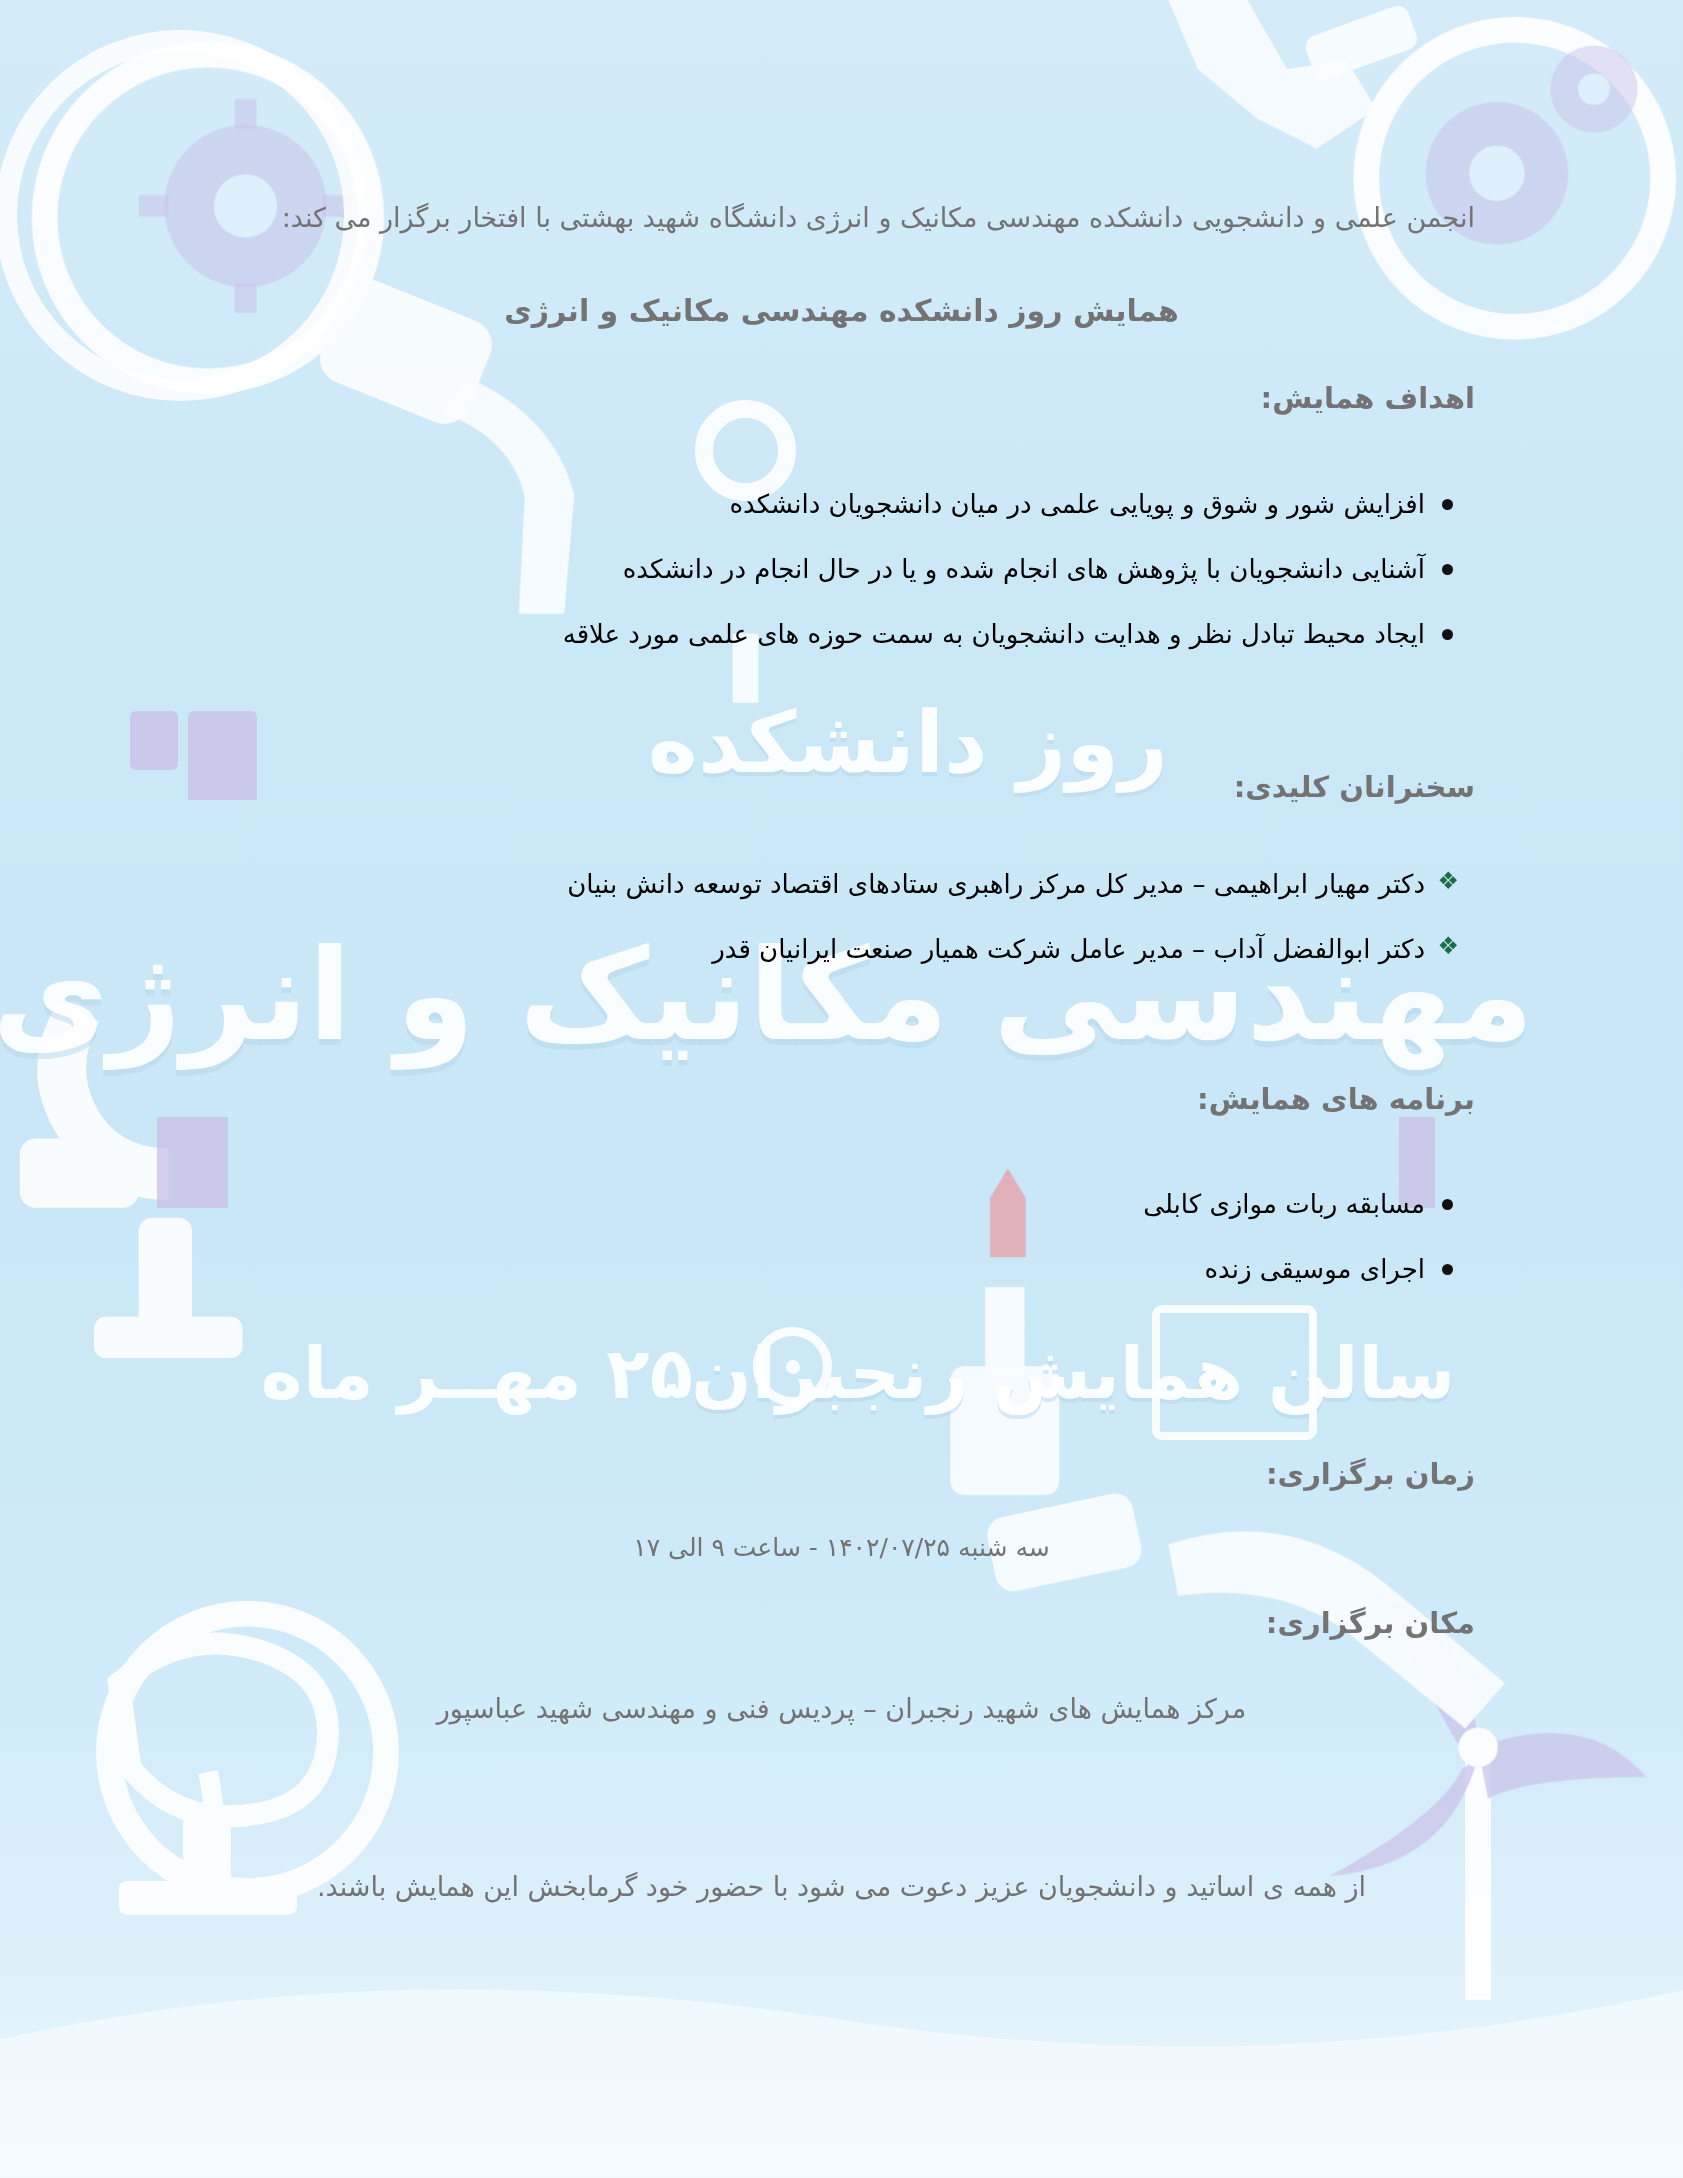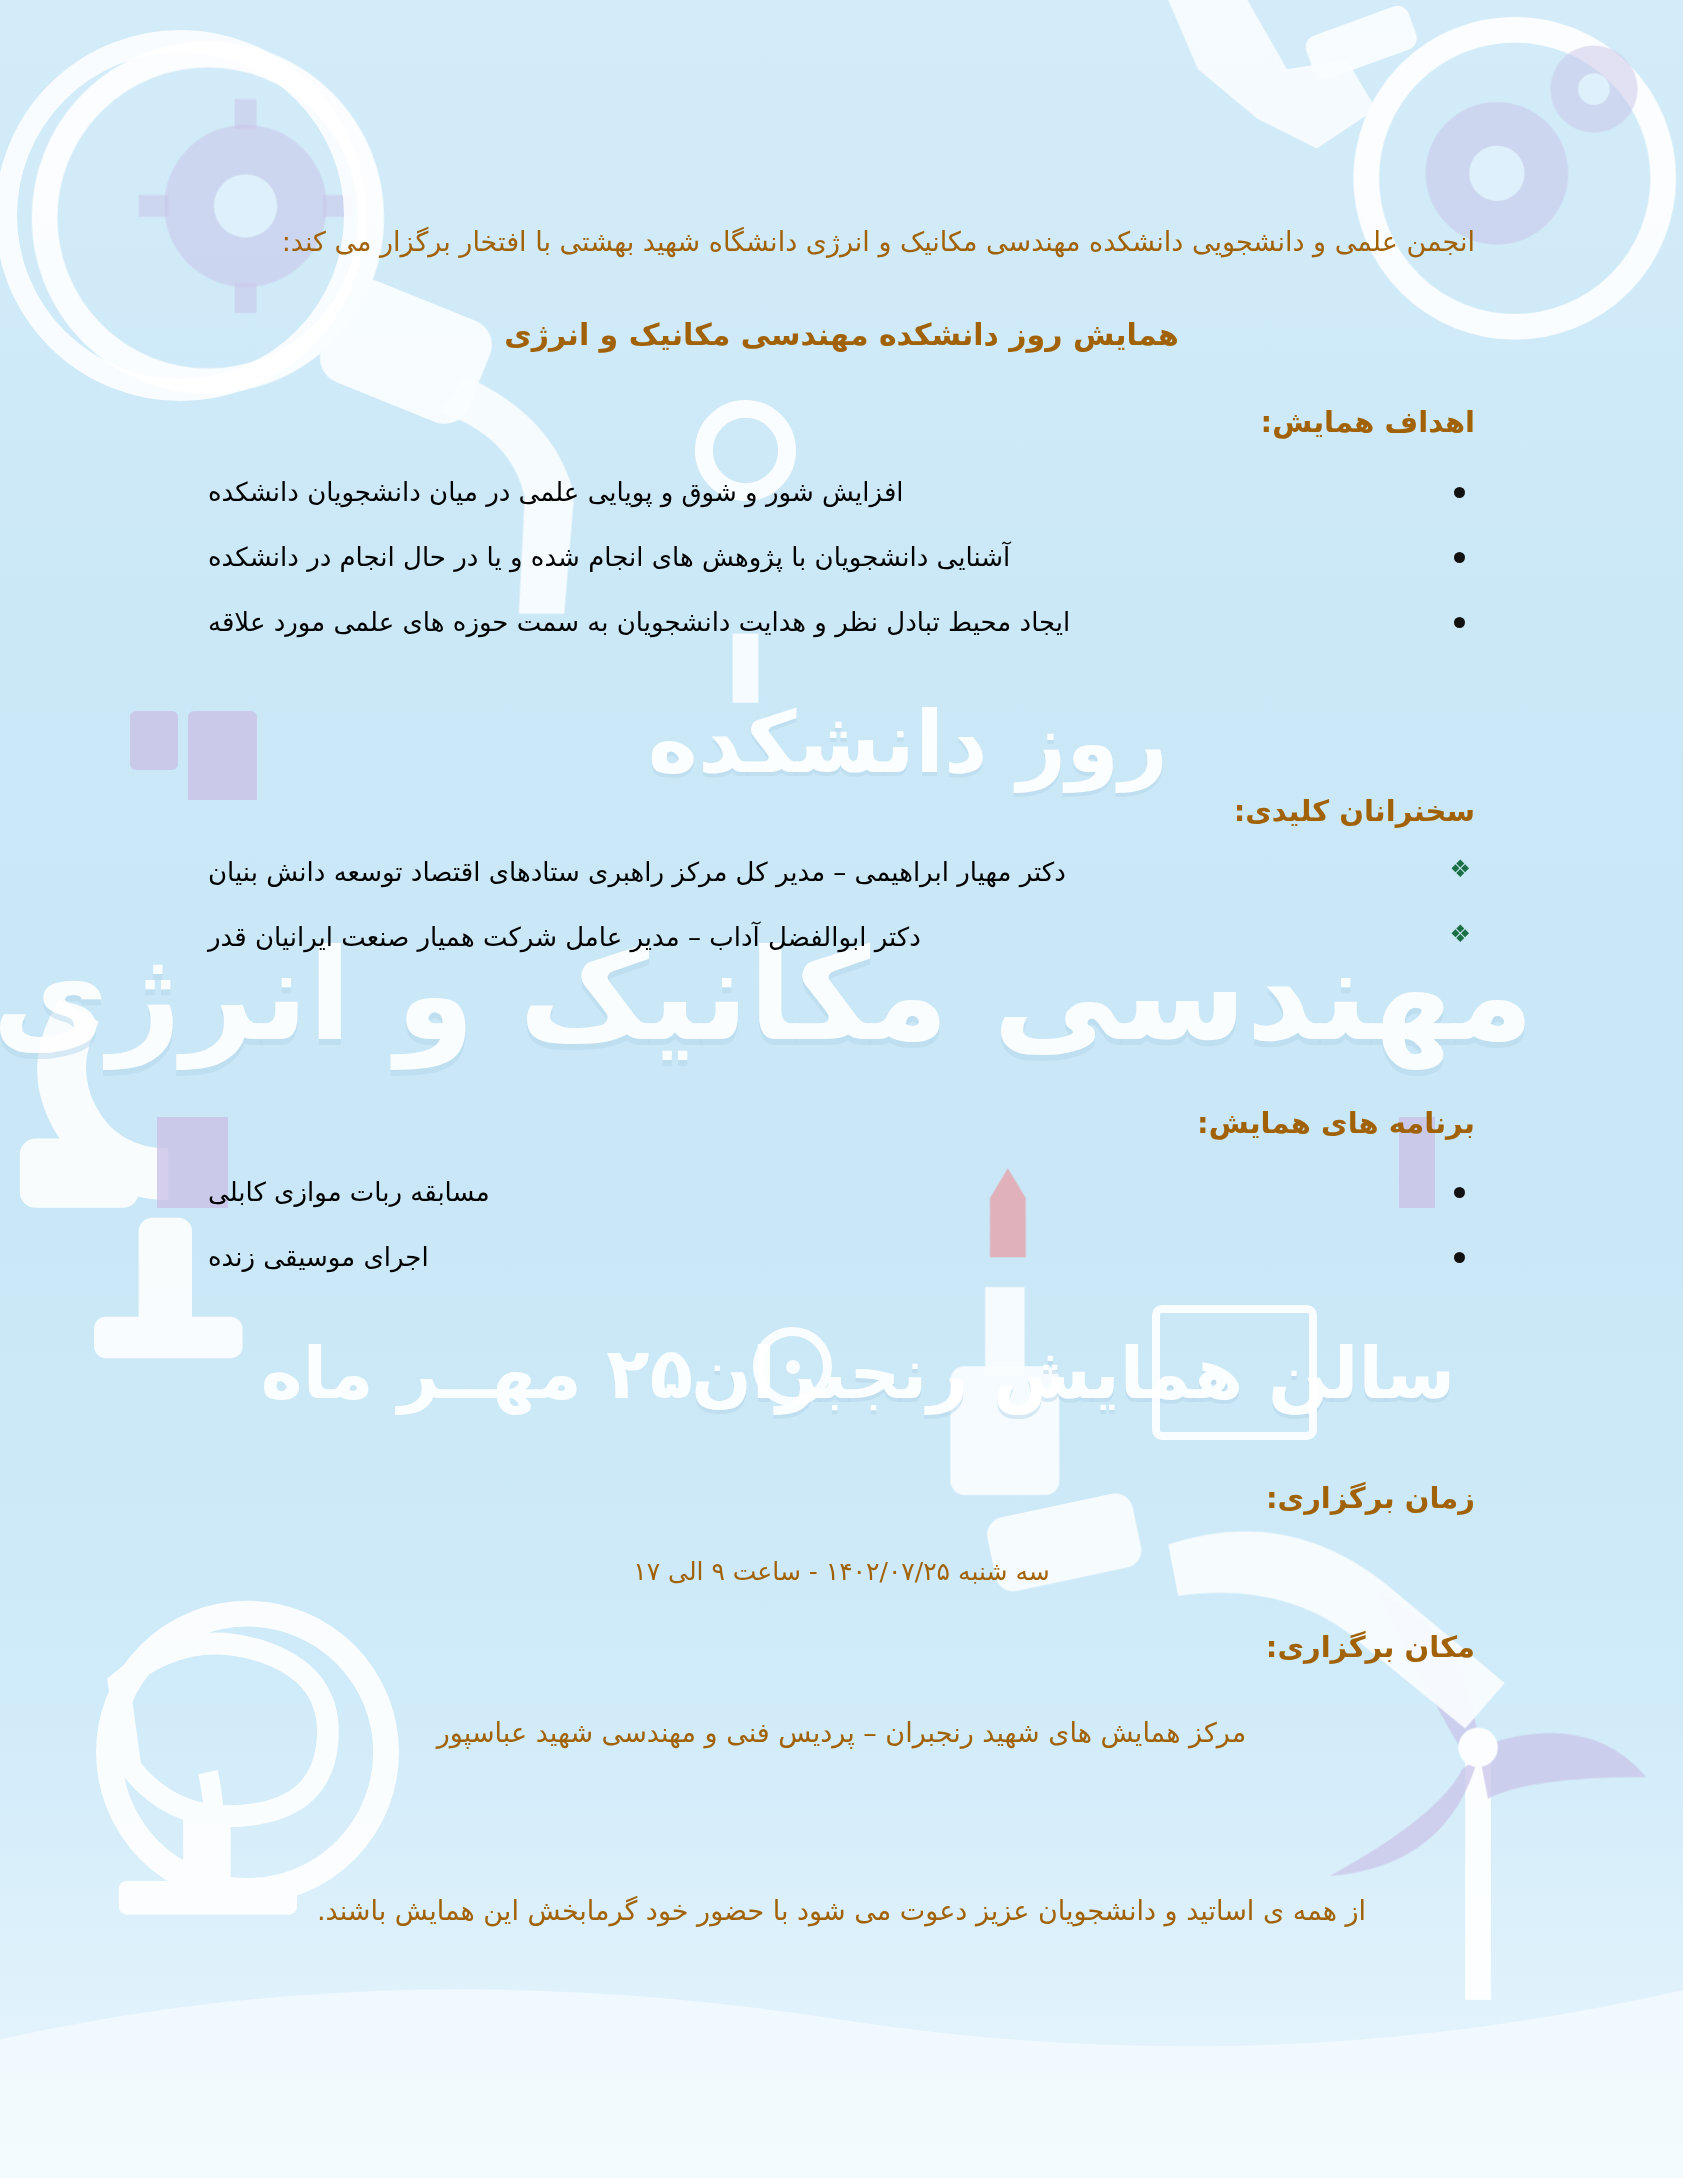--- a/index.html
+++ b/index.html
@@ -99,23 +99,22 @@
   }
 
   
   .content {
     position: absolute;
     inset: 0;
     padding: 0;
   }
   .line {
     position: absolute;
-    color: #a16207;
+    color: #737373;
     font-family: "DejaVu Sans", "Liberation Sans", sans-serif;
-    margin-top: 24px;
   }
   .intro {
     top: 196px;
     right: 208px;
     left: 208px;
     text-align: right;
     font-size: 27px;
     line-height: 1.6;
   }
   .event-title {
@@ -135,25 +134,25 @@
   }
   .h-goals   { top: 381px; }
   .h-speakers{ top: 770px; }
   .h-programs{ top: 1082px; }
   .h-time    { top: 1457px; }
   .h-place   { top: 1606px; }
 
   ul.bul {
     position: absolute;
     list-style: none;
-    margin: 0;
+    margin: 12px;
     padding: 0;
     right: 208px;
     left: 208px;
-    text-align: left;
+    text-align: right;
     font-size: 26px;
   }
   ul.bul li {
     position: relative;
     padding-right: 38px;
     margin-bottom: 26px;
     line-height: 1.5;
   }
   ul.bul.disc li::before {
     content: "";

